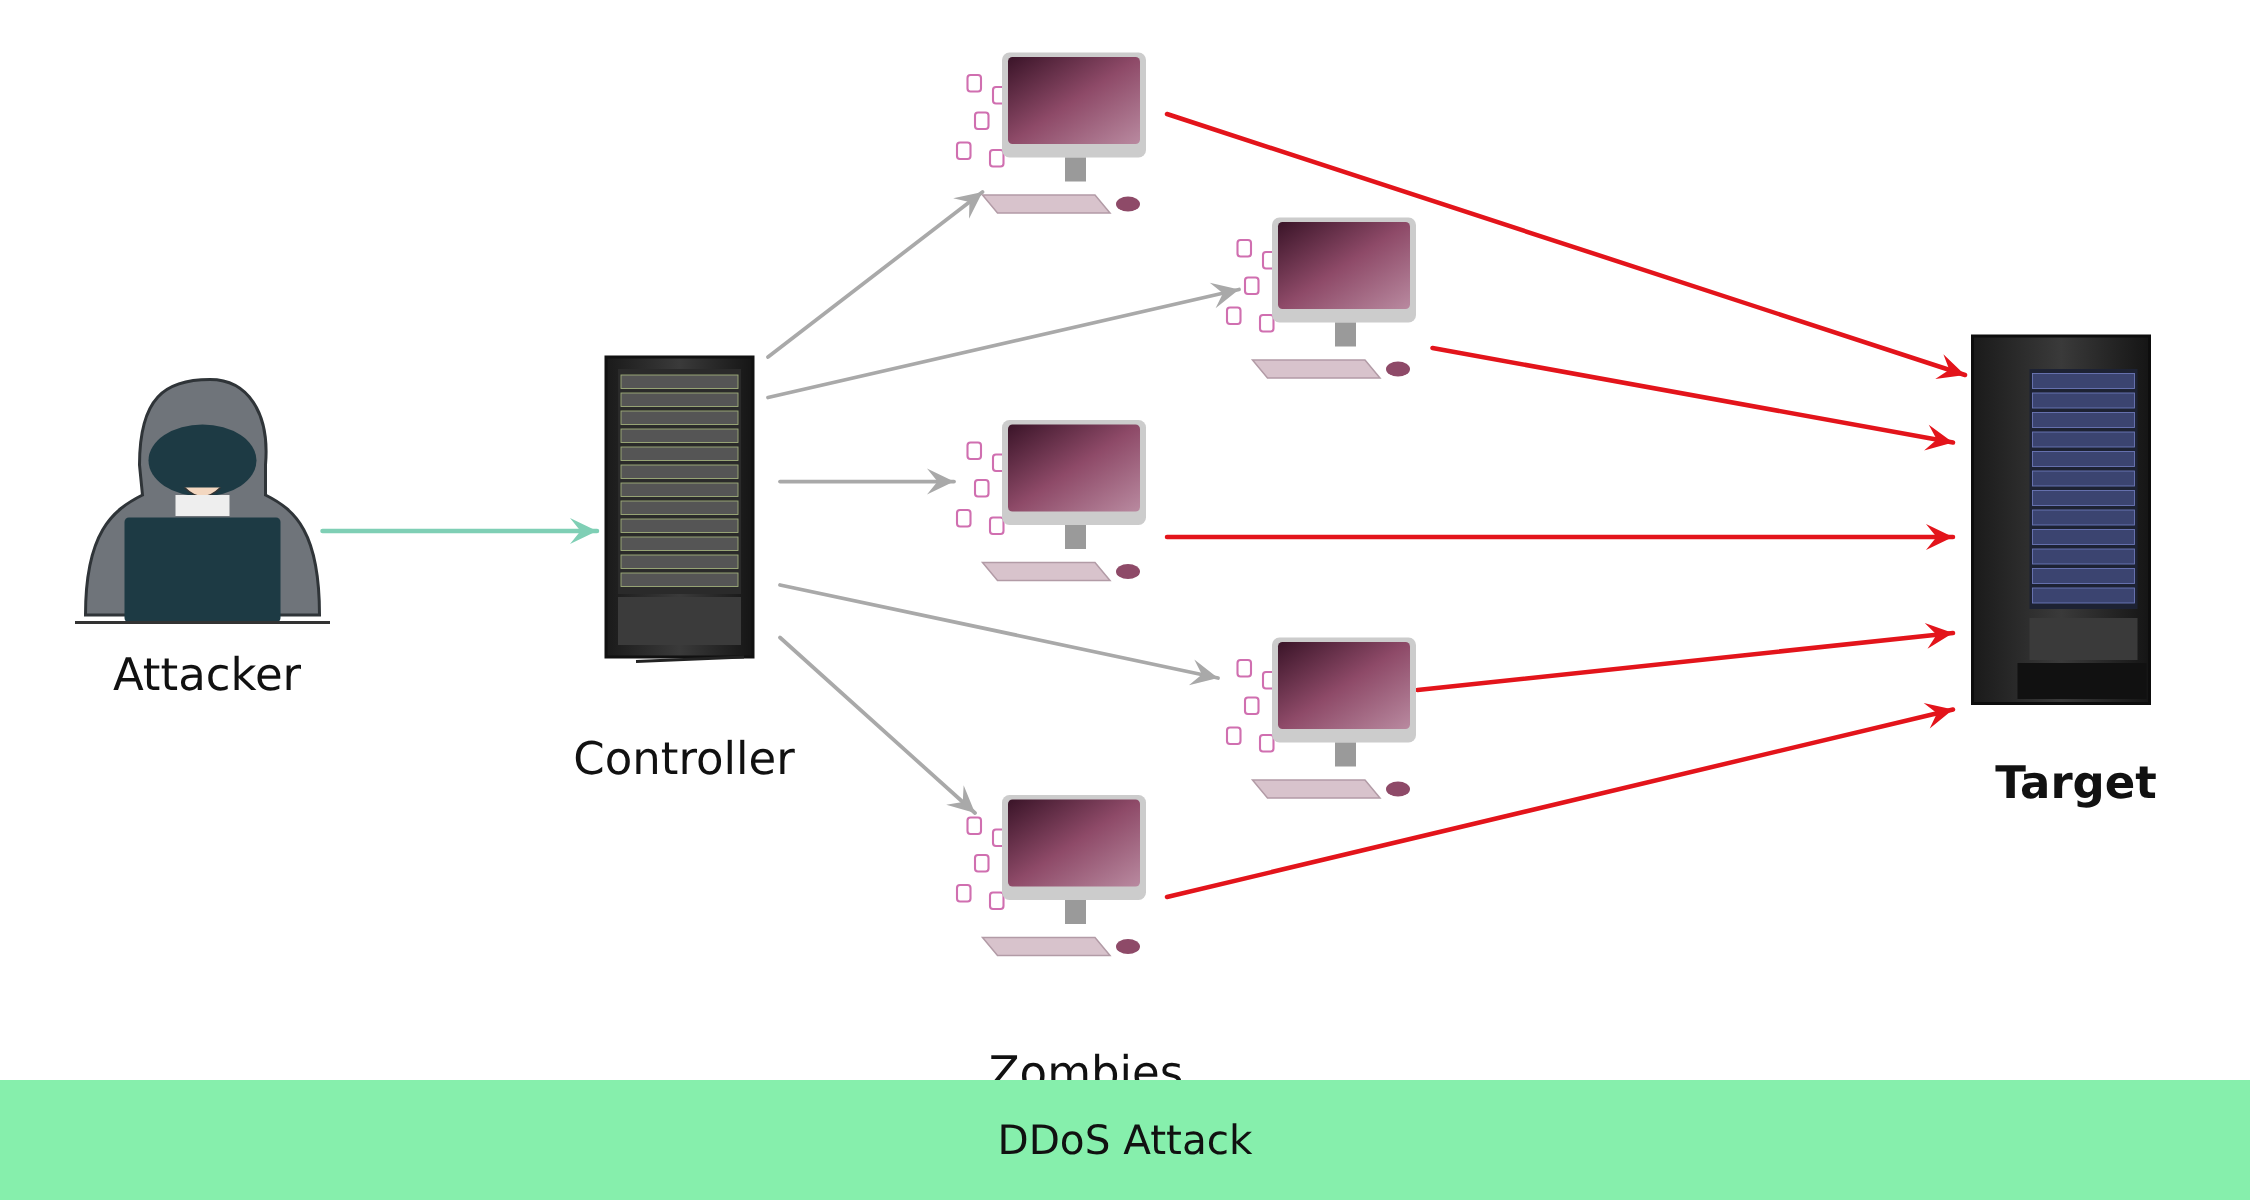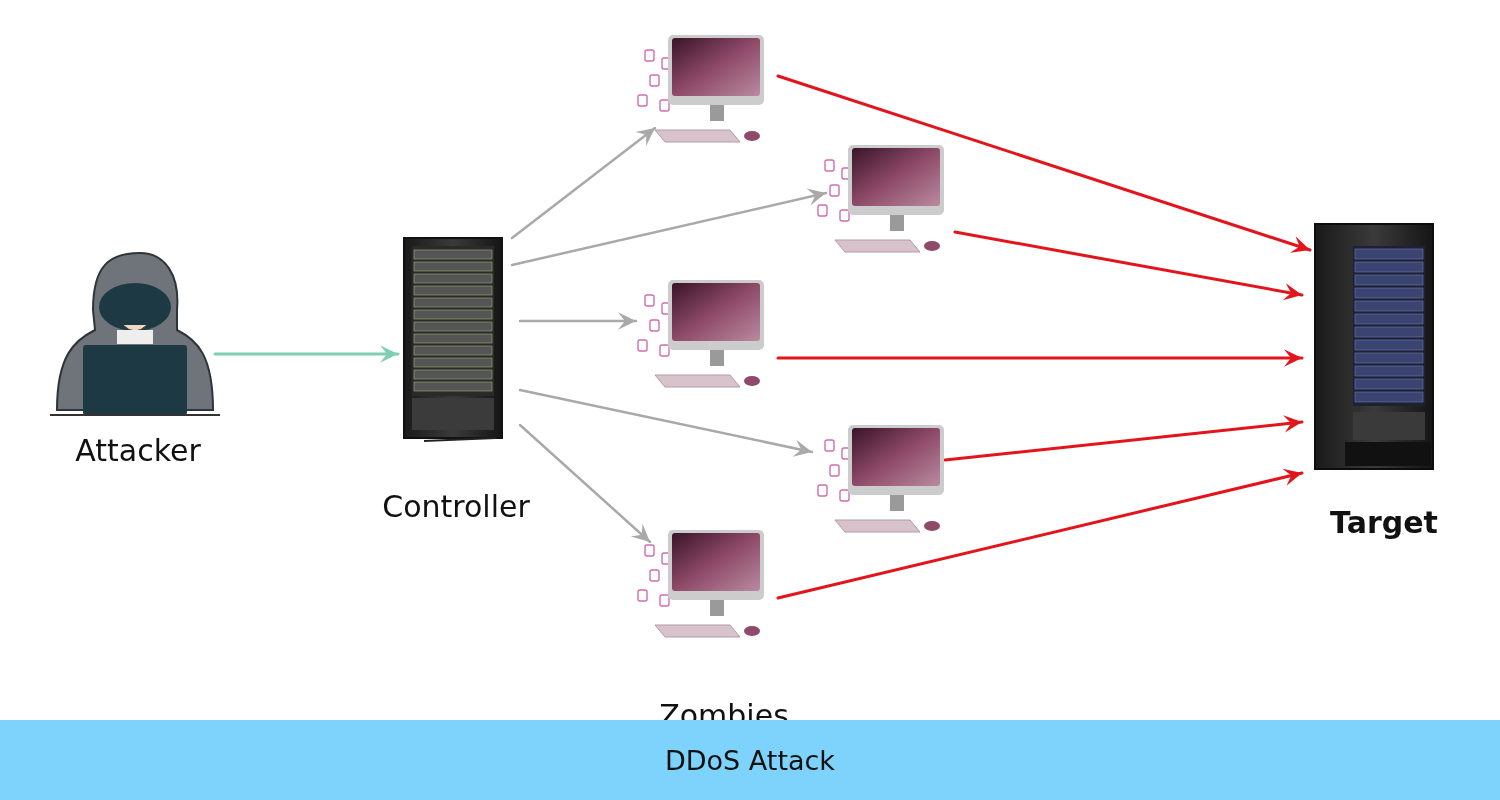--- a/index.html
+++ b/index.html
@@ -8,21 +8,21 @@
       background: #ffffff; font-family: "DejaVu Sans", sans-serif;
     }
     #diagram { position: absolute; left: 0; top: 0; width: 1500px; height: 720px; }
     .node-label {
       position: absolute; font-size: 30px; color: #111111;
       font-family: "DejaVu Sans", sans-serif; white-space: nowrap;
       transform: translateX(-50%);
     }
     .footer-bar {
       position: absolute; left: 0; top: 720px; width: 1500px; height: 80px;
-      background: #7dd3fc; display: flex; align-items: center; justify-content: center;
+      background: #86efac; display: flex; align-items: center; justify-content: center;
     }
     .footer-title { font-size: 27px; color: #111111; font-family: "DejaVu Sans", sans-serif; }
   </style>
 </head>
 <body>
 
 <svg id="diagram" viewBox="0 0 1500 720" xmlns="http://www.w3.org/2000/svg">
   <defs>
     <linearGradient id="rackGrad" x1="0" x2="1" y1="0" y2="0">
       <stop offset="0" stop-color="#1a1a1a"></stop>

